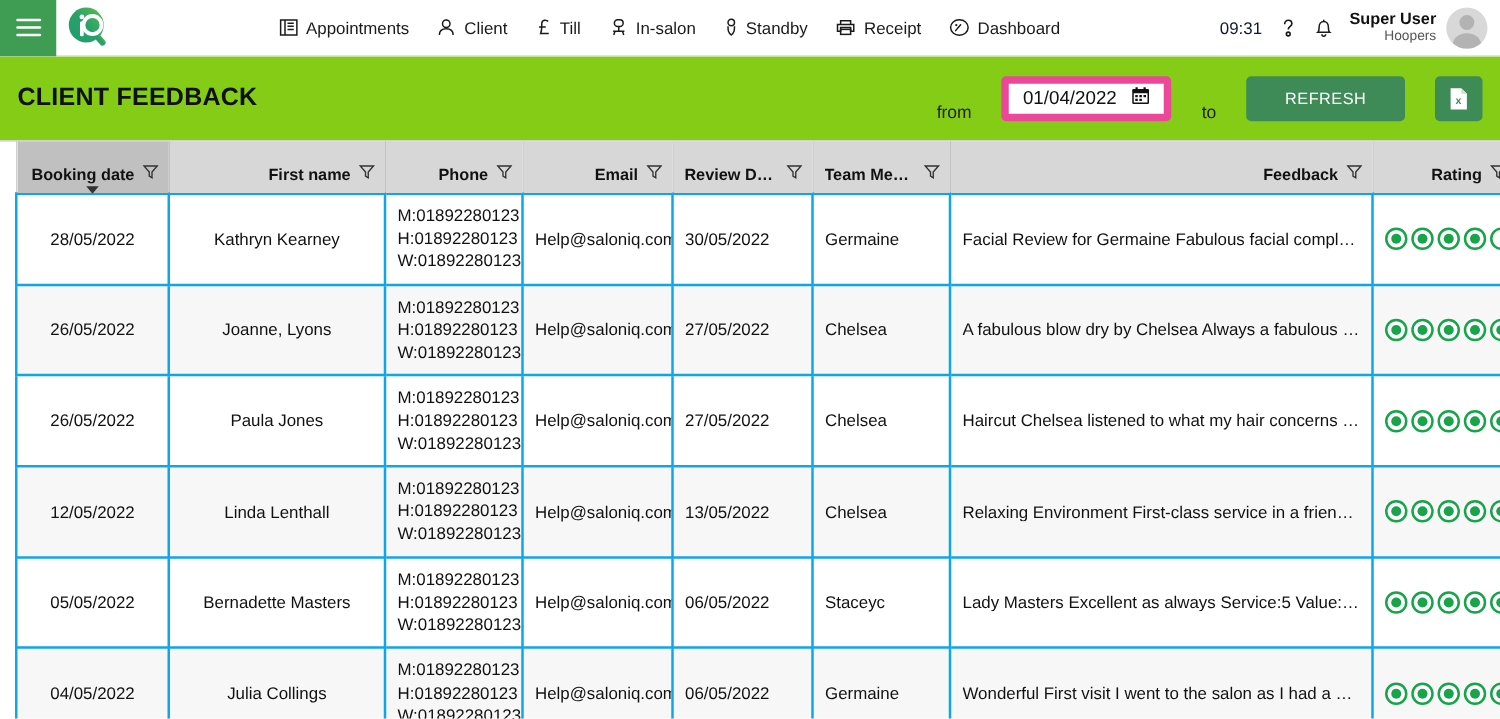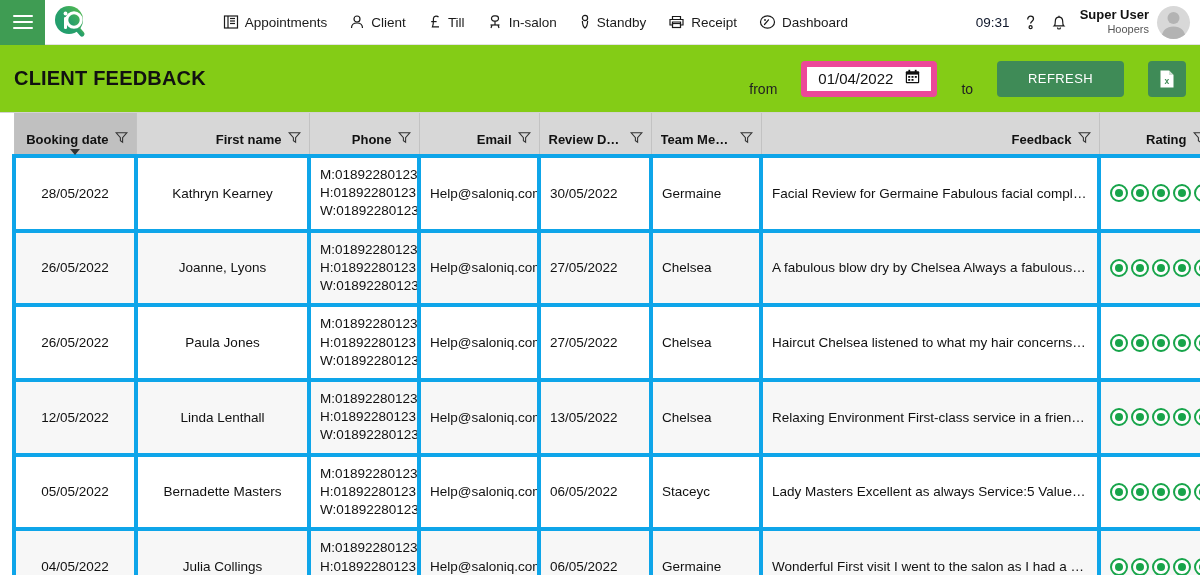--- a/index.html
+++ b/index.html
@@ -148,21 +148,21 @@
     position: absolute;
     left: 50%;
     transform: translateX(-50%);
     bottom: -1px;
     width: 0; height: 0;
     border-left: 5px solid transparent;
     border-right: 5px solid transparent;
     border-top: 6px solid #333;
   }
   table.grid td {
-    border: 4px solid #0ea5e9;
+    border: 2px solid #0ea5e9;
     font-size: 13.5px;
     color: #111;
     padding: 8px 9px;
     vertical-align: middle;
     height: 57px;
     overflow: hidden;
   }
   tr.row-alt td { background: #f7f7f7; }
   tr.row-norm td { background: #ffffff; }
   td.c-date, td.c-name {

